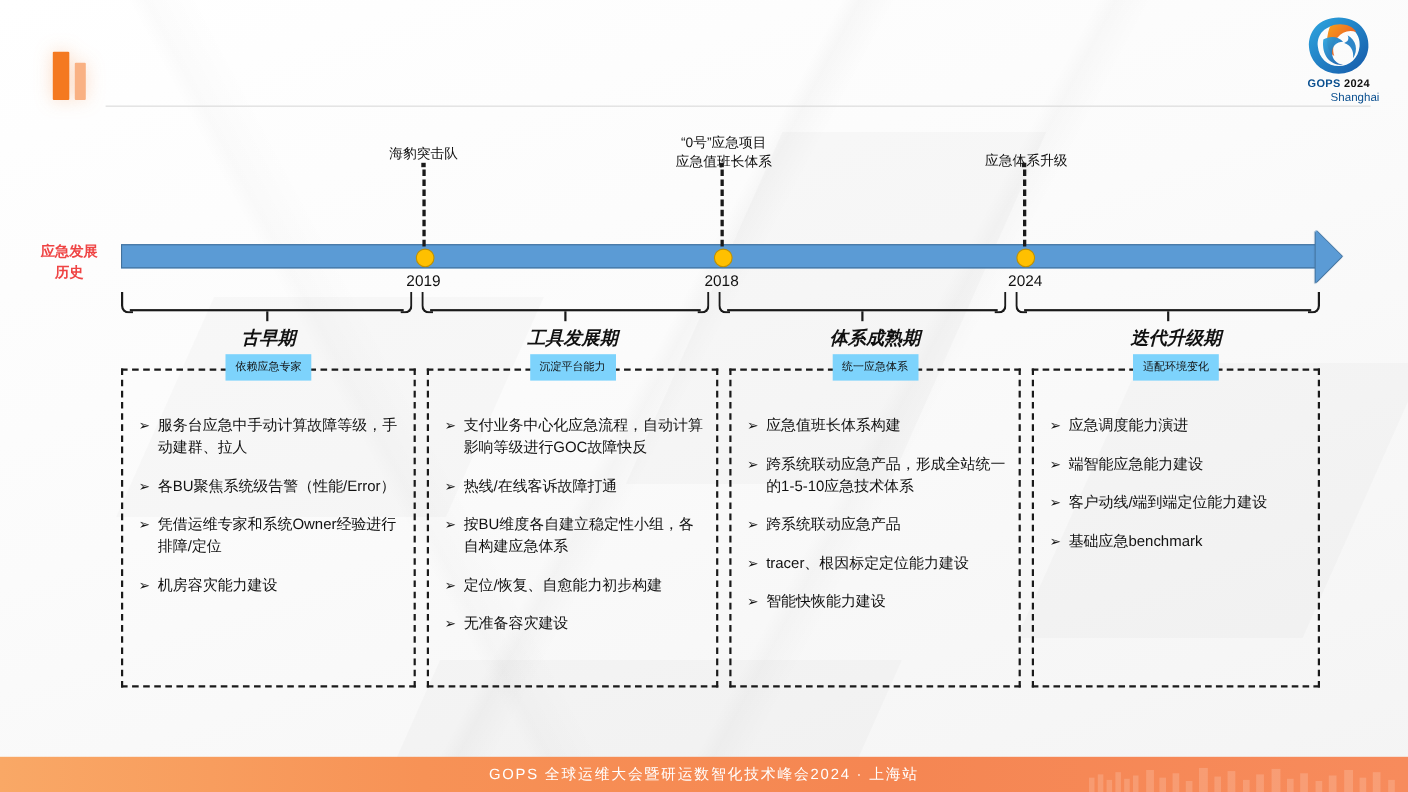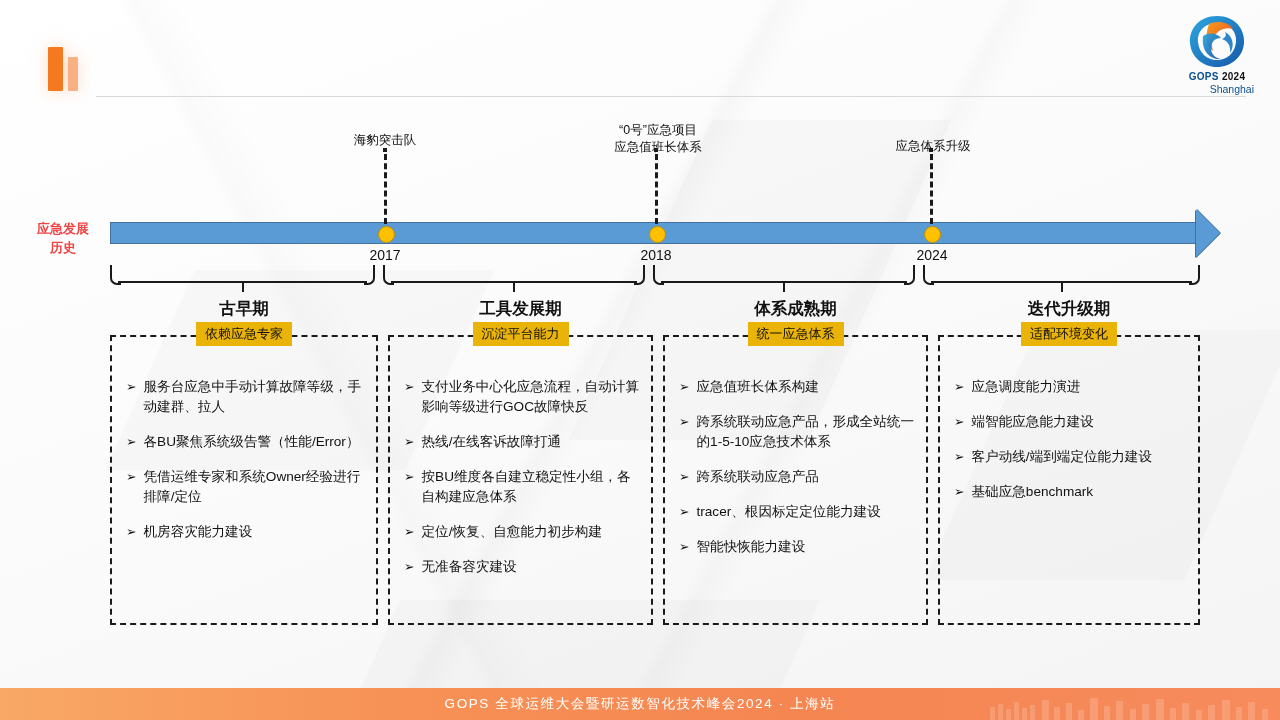--- a/index.html
+++ b/index.html
@@ -66,23 +66,23 @@
   .brk .side.r{right:0;border-right:2.5px solid #1a1a1a;border-bottom-right-radius:7px;}
   .brk .span{position:absolute;left:8px;right:8px;top:15.5px;height:0;border-top:2.5px solid #1a1a1a;}
   .brk .tick{position:absolute;left:50%;top:18px;width:0;height:9px;
     border-left:2.5px solid #1a1a1a;transform:translateX(-50%);}
 
   
   .col{position:absolute;top:320px;}
   .col-box{position:absolute;left:0;top:15px;border:2px dashed #1a1a1a;box-sizing:border-box;
     height:290px;}
   .col-title{position:absolute;top:-22px;left:0;width:100%;text-align:center;
-    font-size:16.5px;font-weight:700;color:#111;line-height:20px;}
+    font-size:16.5px;font-weight:700;color:#111;line-height:20px;font-style:italic;}
   .col-sub{position:absolute;top:2px;left:50%;transform:translateX(-50%);
-    background:#eab308;padding:0 9px;font-size:13px;color:#111;line-height:24px;white-space:nowrap;z-index:3;}
+    background:#7dd3fc;padding:0 9px;font-size:10px;color:#111;line-height:24px;white-space:nowrap;z-index:3;}
   .col-list{position:absolute;left:0;top:15px;width:100%;height:290px;box-sizing:border-box;
     padding:42px 14px 10px 16px;}
   .li{display:flex;margin-bottom:15px;font-size:13.6px;line-height:20px;color:#111;}
   .li .arw{flex:0 0 auto;margin-right:7px;font-size:12.5px;line-height:20px;color:#111;}
   .li .txt{flex:1 1 auto;}
 
   
   .footer{position:absolute;left:0;bottom:0;width:1280px;height:32px;
     background:linear-gradient(90deg,#F9A866 0%,#F79256 30%,#F58652 62%,#F78B5C 100%);
     overflow:hidden;}
@@ -144,21 +144,21 @@
 
 <div class="tl-bar"></div>
 <div class="tl-arrow"></div>
 
 <div class="tl-event" style="left:305px;top:132px;width:160px;">
   <div>海豹突击队</div>
 </div>
 <div class="tl-cap" style="left:383px;"></div>
 <div class="tl-stem" style="left:384px;"></div>
 <div class="tl-dot" style="left:378px;"></div>
-<div class="tl-year" style="left:345px;">2017</div>
+<div class="tl-year" style="left:345px;">2019</div>
 
 <div class="tl-event" style="left:578px;top:122px;width:160px;">
   <div>“0号”应急项目</div>
   <div>应急值班长体系</div>
 </div>
 <div class="tl-cap" style="left:654px;"></div>
 <div class="tl-stem" style="left:655px;"></div>
 <div class="tl-dot" style="left:649px;"></div>
 <div class="tl-year" style="left:616px;">2018</div>
 

